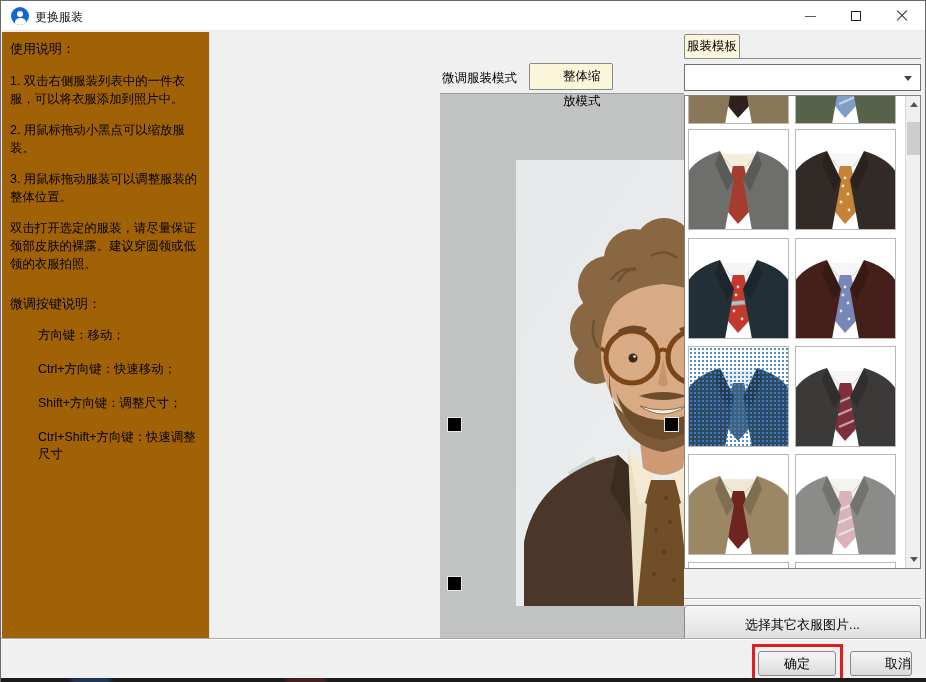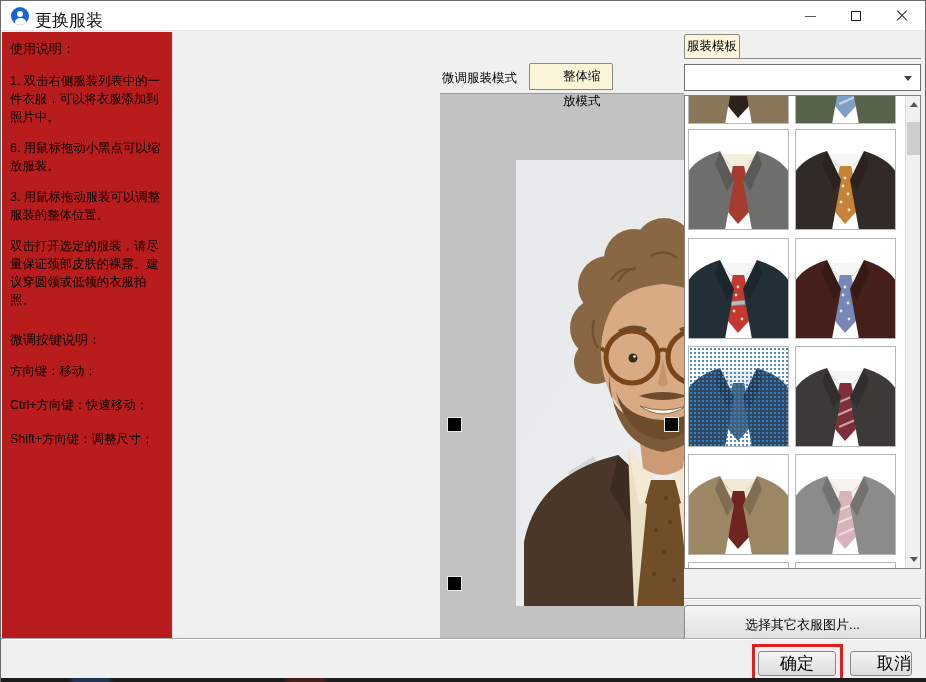--- a/index.html
+++ b/index.html
@@ -6,36 +6,36 @@
   html,body { width:926px; height:682px; overflow:hidden; background:#f0f0f0;
     font-family:"Liberation Sans","DejaVu Sans",sans-serif; }
   .window { position:relative; width:926px; height:682px; border:1px solid #6a6a6a; background:#f0f0f0; }
 
   
   .titlebar { position:absolute; left:0; top:0; width:100%; height:30px; background:#ffffff; border-bottom:1px solid #e9e9e9; }
   .app-icon { position:absolute; left:10px; top:6px; width:18px; height:18px; border-radius:50%;
     background:#1467d2; overflow:hidden; }
   .app-icon .head { position:absolute; left:6px; top:4px; width:6px; height:6px; border-radius:50%; background:#fff; }
   .app-icon .body { position:absolute; left:3.5px; top:11px; width:11px; height:8px; border-radius:50% 50% 0 0; background:#fff; }
-  .win-title { position:absolute; left:34px; top:8px; font-size:17px; color:#111; }
+  .win-title { position:absolute; left:34px; top:8px; font-size:12px; color:#111; }
   .win-btn { position:absolute; top:0; width:46px; height:30px; display:flex; align-items:center; justify-content:center; }
   .btn-min { right:92px; } .btn-max { right:46px; } .btn-close { right:0; }
   .glyph-min { width:11px; height:1px; background:#5a5a5a; }
   .glyph-max { width:10px; height:10px; border:1px solid #222; }
   .glyph-close { position:relative; width:12px; height:12px; }
   .glyph-close::before,.glyph-close::after { content:""; position:absolute; left:-1px; top:5px; width:14px; height:1.4px; background:#222; }
   .glyph-close::before { transform:rotate(45deg);} .glyph-close::after { transform:rotate(-45deg);}
 
   
-  .left-panel { position:absolute; left:1px; top:31px; width:171px; height:606px; background:#b91c1c;
+  .left-panel { position:absolute; left:1px; top:31px; width:208px; height:606px; background:#a16207;
     border-right:1px solid #e0e0e0; padding:8px 8px 0 8px; color:#000; }
   .left-panel .heading { font-size:13px; margin-bottom:14px; }
   .left-panel p { font-size:12.4px; line-height:18px; margin-bottom:13px; letter-spacing:0; }
   .left-panel .hk-head { font-size:13px; margin-top:22px; margin-bottom:14px; }
-  .left-panel .hk { font-size:12.4px; margin-left:0; margin-bottom:17px; }
+  .left-panel .hk { font-size:12.4px; margin-left:28px; margin-bottom:17px; }
 
   
   .center-strip { position:absolute; left:217px; top:31px; width:466px; height:606px; background:#f0f0f0; }
   .tab { position:absolute; font-size:12.5px; color:#000; text-align:left; }
   .tab-plain { left:224px; top:36px; width:86px; height:20px; line-height:20px; }
   .tab-selected { left:311px; top:31px; width:84px; height:27px; line-height:25px;
     background:#fbf5da; border:1px solid #8a8a8a; border-radius:2px 2px 0 0;padding-left:33px; }
   .canvas { position:absolute; left:222px; top:61px; width:455px; height:575px; background:#c1c2c2;
     border-top:1px solid #9a9a9a; border-right:1px solid #aaa; overflow:hidden; }
   .photo { position:absolute; left:76px; top:66px; width:295px; height:446px; }
@@ -71,21 +71,21 @@
   .tip-text { position:absolute; left:1px; top:545px; font-size:13px; color:#000; }
   .panel-sep { position:absolute; left:0; top:566px; width:237px; height:1px; background:#aaa; box-shadow:0 1px 0 #fff; }
   .choose-btn { position:absolute; left:0; top:573px; width:237px; height:40px; font-size:13px; color:#000;
     background:linear-gradient(#f6f6f6,#dddddd); border:1px solid #8a8a8a; border-radius:3px;
     font-family:"Liberation Sans","DejaVu Sans",sans-serif; }
 
   
   .footer { position:absolute; left:0; top:637px; width:926px; height:40px; background:#f0f0f0;
     border-top:1px solid #a8a8a8; box-shadow:inset 0 1px 0 #fff; }
   .btn { background:linear-gradient(#f5f5f5,#dcdcdc); border:1px solid #8a8a8a; border-radius:3px;
-    font-size:17px; color:#000; font-family:"Liberation Sans","DejaVu Sans",sans-serif; }
+    font-size:13px; color:#000; font-family:"Liberation Sans","DejaVu Sans",sans-serif; }
   .ok-btn { position:absolute; left:757px; top:12px; width:78px; height:25px; }
   .cancel-btn { position:absolute; left:849px; top:12px; width:62px; height:25px;text-align:right; }
   .red-box { position:absolute; left:751px; top:5px; width:91px; height:37px; border:3px solid #dd1f1f; pointer-events:none; }
 
   
   .taskbar-strip { position:absolute; left:0; top:677px; width:926px; height:5px; background:#1b1b1b; overflow:hidden; }
   .tb-dot { position:absolute; top:0; width:40px; height:5px; filter:blur(2px); opacity:.55; }
 </style>
 </head>
 <body>
@@ -105,27 +105,28 @@
         <div class="glyph-max"></div>
       </div>
     <div class="win-btn btn-close">
         <div class="glyph-close"></div>
       </div>
   </div>
 
   <aside class="left-panel">
     <div class="heading">使用说明：</div>
     <p>1. 双击右侧服装列表中的一件衣服，可以将衣服添加到照片中。</p>
-    <p>6. 用鼠标拖动小黑点可以缩放服装。</p>
+    <p>2. 用鼠标拖动小黑点可以缩放服装。</p>
     <p>3. 用鼠标拖动服装可以调整服装的整体位置。</p>
     <p>双击打开选定的服装，请尽量保证颈部皮肤的裸露。建议穿圆领或低领的衣服拍照。</p>
     <div class="hk-head">微调按键说明：</div>
     <div class="hk">方向键：移动；</div>
     <div class="hk">Ctrl+方向键：快速移动；</div>
     <div class="hk">Shift+方向键：调整尺寸；</div>
+    <div class="hk">Ctrl+Shift+方向键：快速调整尺寸</div>
   </aside>
 
   <div class="center-strip">
     <div class="canvas">
 
       <svg class="photo" viewBox="0 0 295 446">
         <defs>
           <linearGradient id="pbg" x1="0" y1="0" x2="1" y2="1">
             <stop offset="0" stop-color="#e6e8e9"></stop>
               <stop offset="1" stop-color="#eef0f1"></stop>

